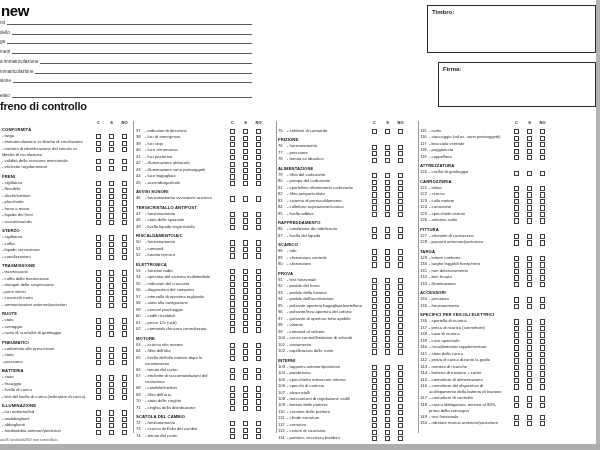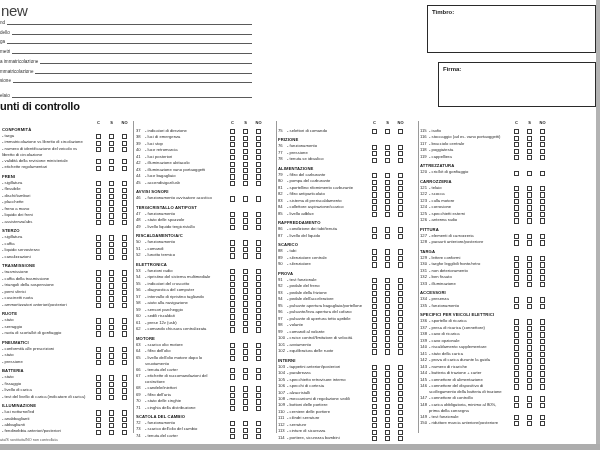--- a/index.html
+++ b/index.html
@@ -7,21 +7,21 @@
     width:600px;height:450px;position:relative;overflow:hidden;
     background:#b3b3b3;
     font-family:"Liberation Sans", sans-serif;
     -webkit-font-smoothing:antialiased;
   }
   .page{
     position:absolute;left:0;top:0;width:596px;height:444px;
     background:#ffffff;color:#222;
     box-shadow:1px 1px 3px rgba(0,0,0,.45);
   }
-  .logo{position:absolute;left:1px;top:2px;font-size:15px;font-weight:normal;color:#404040;letter-spacing:-.4px;}
+  .logo{position:absolute;left:1px;top:2px;font-size:15px;font-weight:bold;color:#000000;letter-spacing:-.4px;}
   .hf{position:absolute;left:0;width:252px;height:6px;display:flex;align-items:flex-end;font-size:4.6px;color:#333;}
   .hf .hline{flex:1;border-bottom:0.7px solid #5a5a5a;margin-left:2px;}
   .stampbox,.signbox{
     position:absolute;border:1.1px solid #2a2a2a;box-sizing:border-box;
     font-size:6px;font-weight:bold;color:#1a1a1a;padding:3px 0 0 4px;background:#fff;
   }
   .stampbox{left:427px;top:5px;width:169px;height:48px;}
   .signbox{left:438px;top:62px;width:158px;height:45px;}
   .title{position:absolute;left:0;top:100px;font-size:11px;font-weight:bold;color:#141414;letter-spacing:-.2px;}
   .vdiv{position:absolute;top:121px;height:312px;border-left:0.6px solid #9a9a9a;width:0;}
@@ -80,21 +80,21 @@
       <span class="hline"></span>
     </div>
   <div class="hf" style="top:92px">
       <span>elaio</span>
       <span class="hline"></span>
     </div>
 
   <div class="stampbox"><span>Timbro:</span></div>
   <div class="signbox"><span>Firma:</span></div>
 
-  <div class="title">unti di controllo</div>
+  <div class="title">freno di controllo</div>
 
   <div id="cols">
       <div class="col c1">
         <div class="chead">
           <span class="cc">C</span>
           <span class="cc">S</span>
           <span class="cc">NO</span>
         </div>
         <div class="sec first">
           <div class="sectitle">CONFORMITÀ</div>

